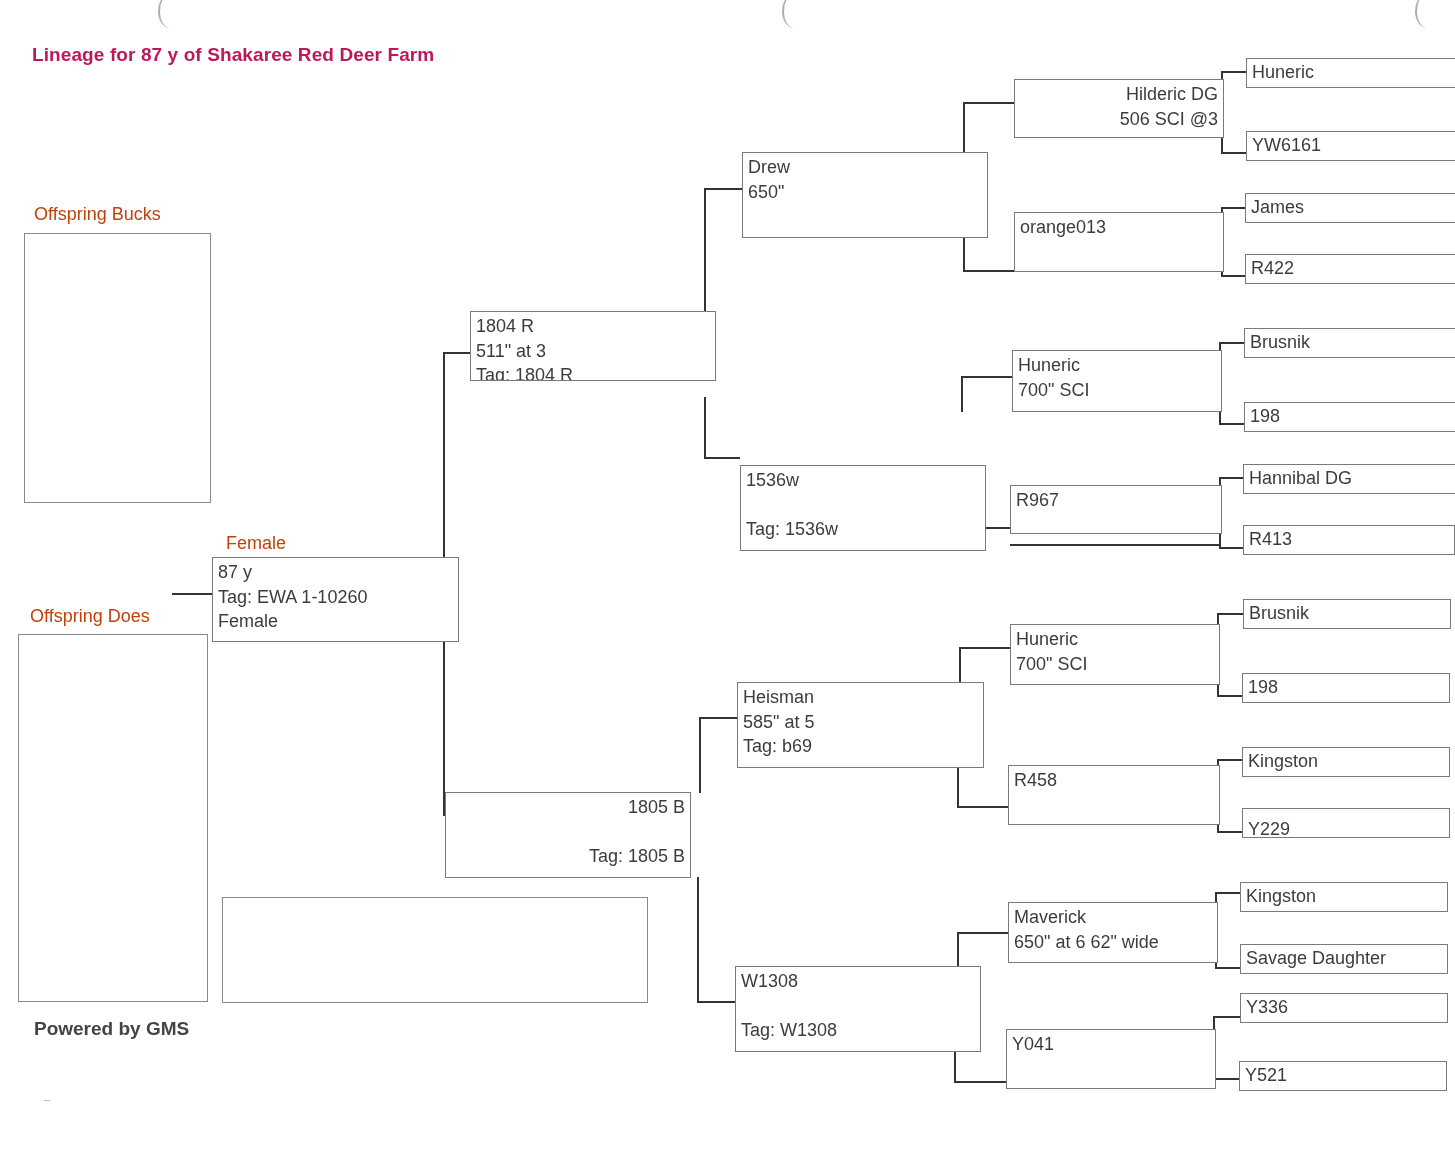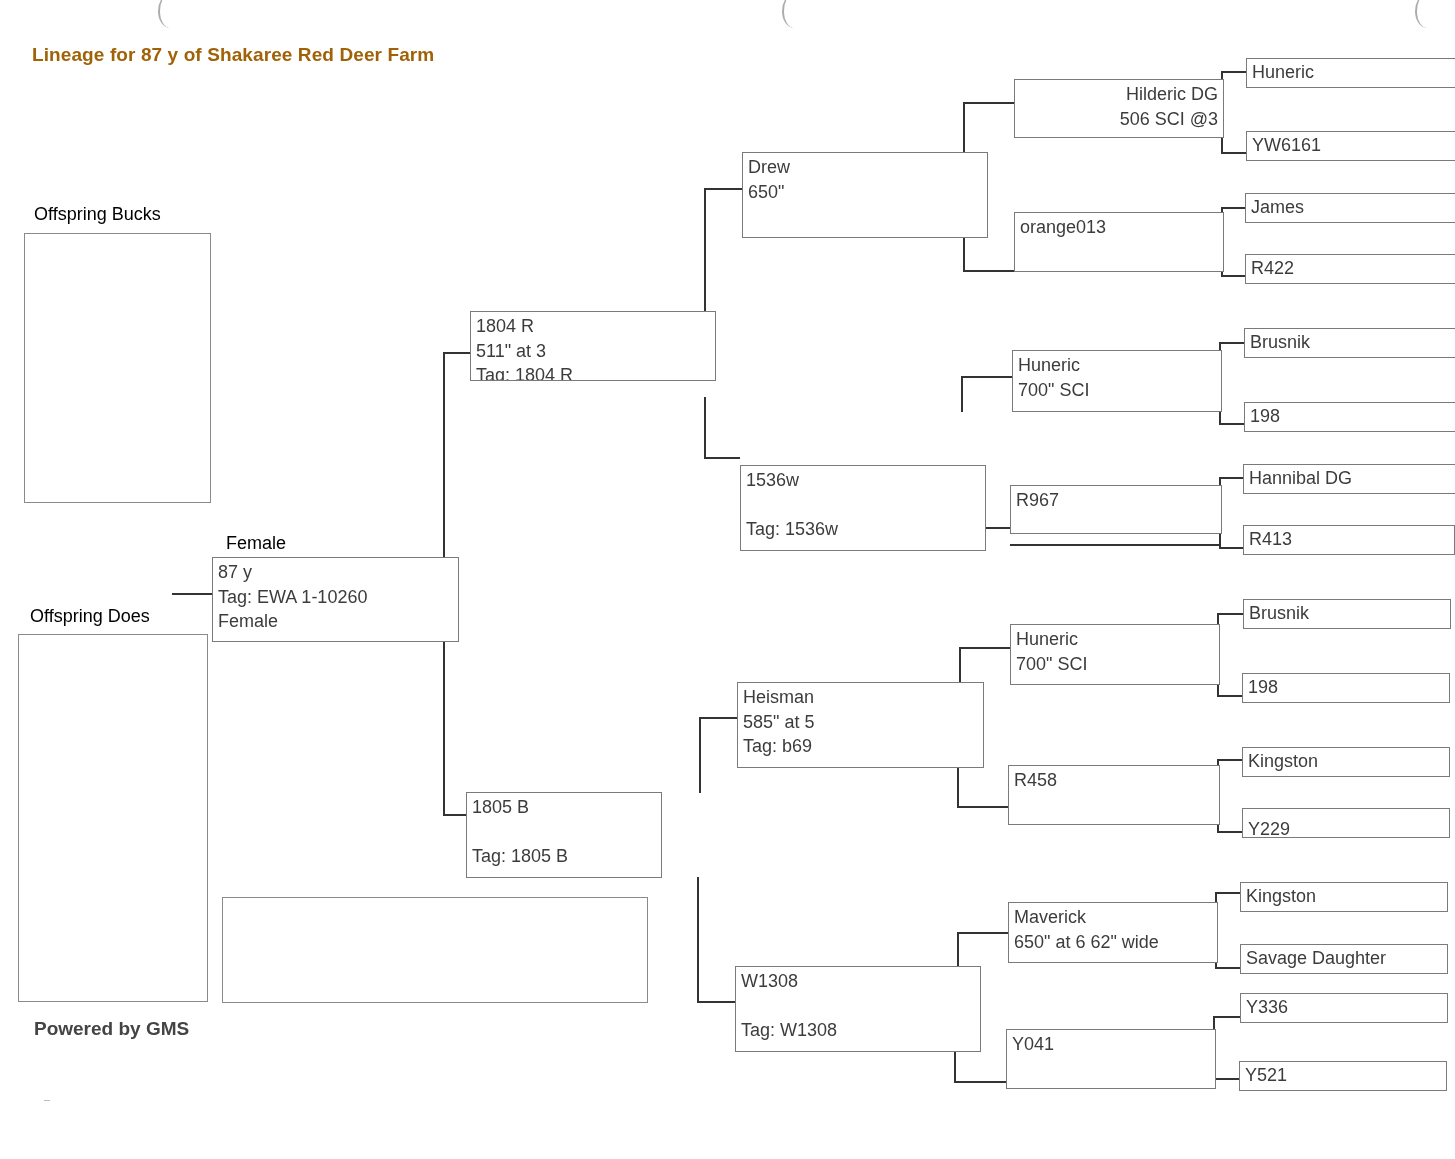--- a/index.html
+++ b/index.html
@@ -1,22 +1,22 @@
 <!DOCTYPE html>
 <html><head>
 <meta charset="utf-8">
 <style>
   html, body { margin:0; padding:0; background:#ffffff; }
   body { width:1455px; height:1159px; position:relative; overflow:hidden;
          font-family:"Liberation Sans", sans-serif; color:#3a3a3a; }
   .hole { position:absolute; top:-6px; width:22px; height:34px;
           border-left:2px solid #8a8a8a; border-radius:50%; opacity:.7; }
-  .title { position:absolute; left:32px; top:44px; font-size:19px; font-weight:bold; color:#a16207; letter-spacing:0.1px; }
+  .title { position:absolute; left:32px; top:44px; font-size:19px; font-weight:bold; color:#be185d; letter-spacing:0.1px; }
   .powered { position:absolute; left:34px; top:1018px; font-size:19px; font-weight:bold; color:#444; }
-  .label { position:absolute; font-size:18px; color:#000000;text-align:right; }
+  .label { position:absolute; font-size:18px; color:#c2410c;text-align:right; }
   .box { position:absolute; border:1.5px solid #7a7a7a; background:#fff; box-sizing:border-box;
          font-size:18px; line-height:24.5px; padding:2px 5px; color:#3c3c3c; white-space:nowrap; overflow:hidden; }
   .box .ln { display:block; min-height:24.5px; }
   .panel { position:absolute; border:1.5px solid #8a8a8a; box-sizing:border-box; background:#fff; }
   svg.lines { position:absolute; left:0; top:0; }
   svg.lines path { fill:none; stroke:#333; stroke-width:2; }
   .dot { position:absolute; left:44px; top:1100px; width:6px; height:1px; background:#bbb; }
 </style>
 </head>
 <body>
@@ -69,21 +69,21 @@
   <span class="ln">87 y</span>
   <span class="ln">Tag: EWA 1-10260</span>
   <span class="ln">Female</span>
 </div>
 
 <div class="box" style="left:470px; top:311px; width:246px; height:70px;">
   <span class="ln">1804 R</span>
   <span class="ln">511" at 3</span>
   <span class="ln">Tag: 1804 R</span>
 </div>
-<div class="box" style="left:466px; top:792px; width:196px; height:86px;">
+<div class="box" style="left:445px; top:792px; width:246px; height:86px;text-align:right;">
   <span class="ln">1805 B</span>
   <span class="ln"></span>
   <span class="ln">Tag: 1805 B</span>
 </div>
 
 <div class="panel" style="left:222px; top:897px; width:426px; height:106px;"></div>
 
 <div class="box" style="left:742px; top:152px; width:246px; height:86px;">
   <span class="ln">Drew</span>
   <span class="ln">650"</span>

